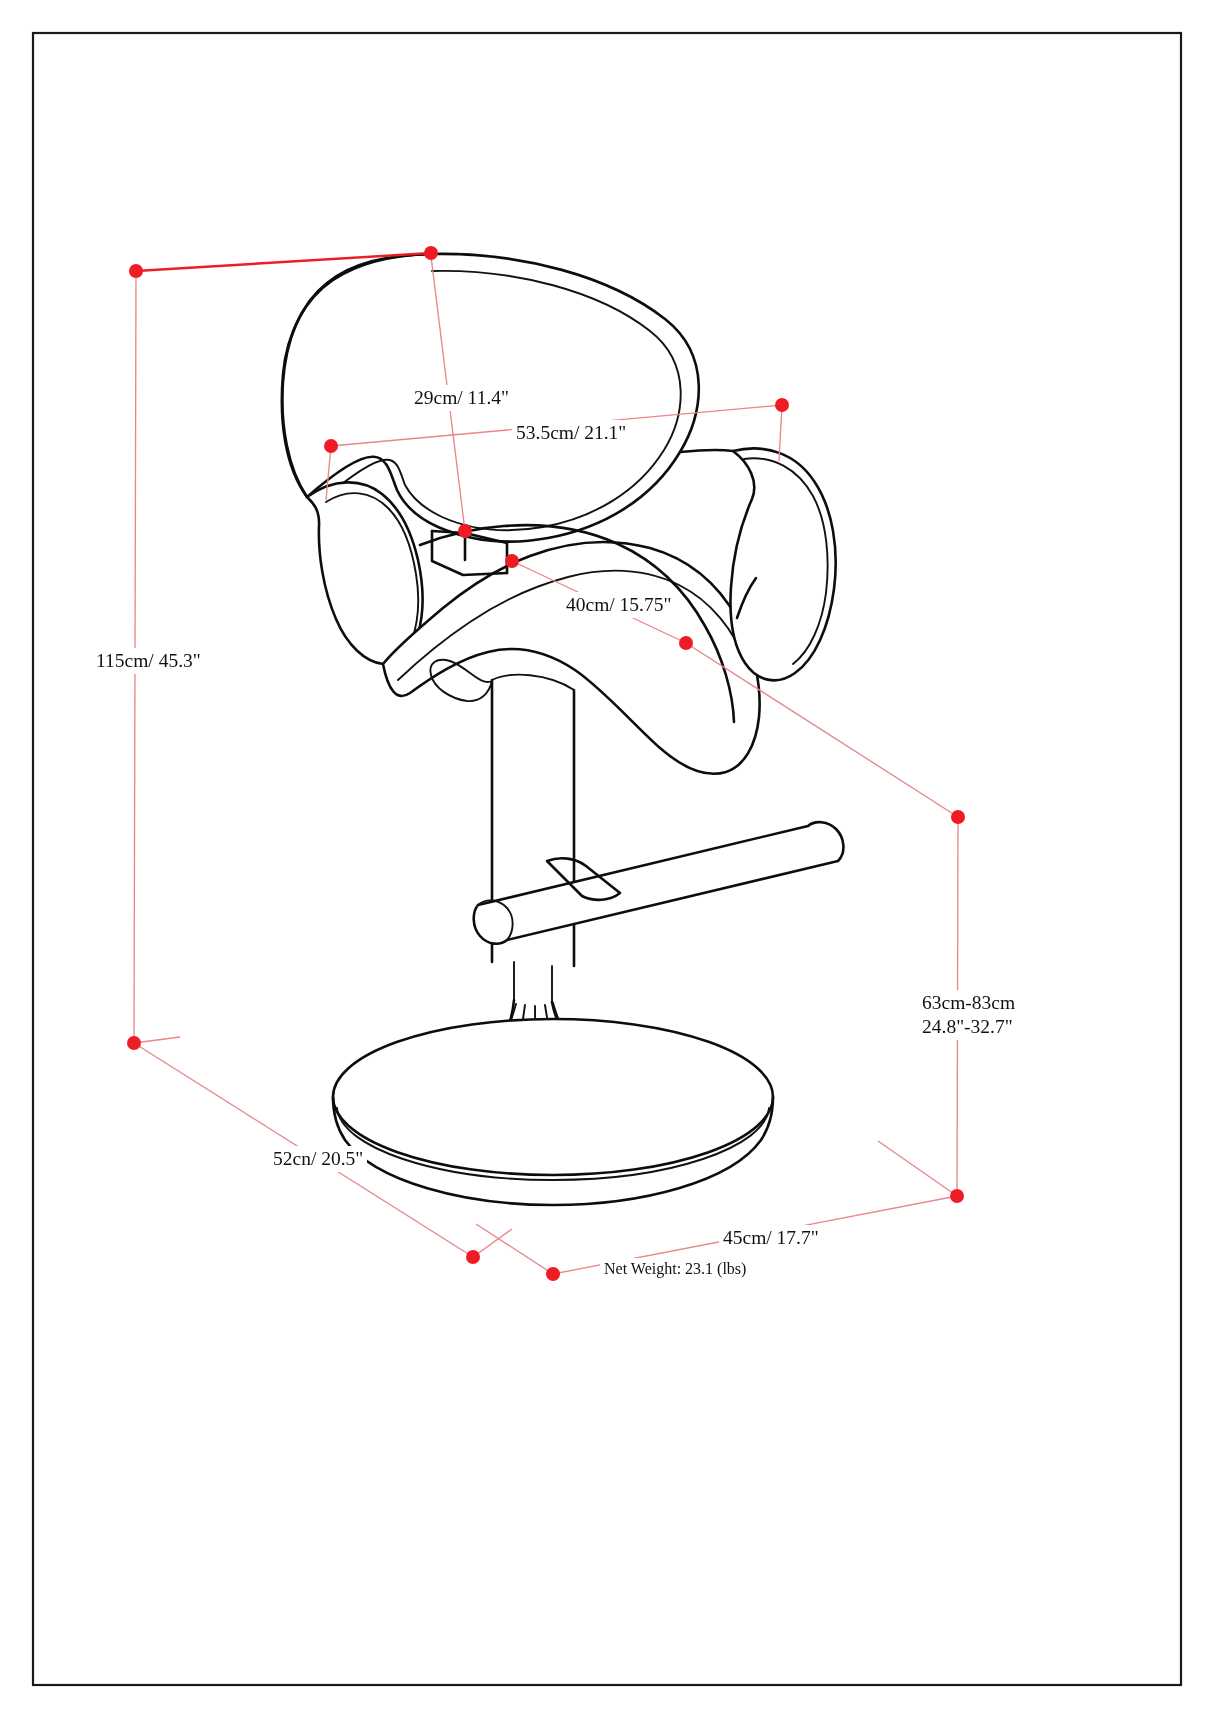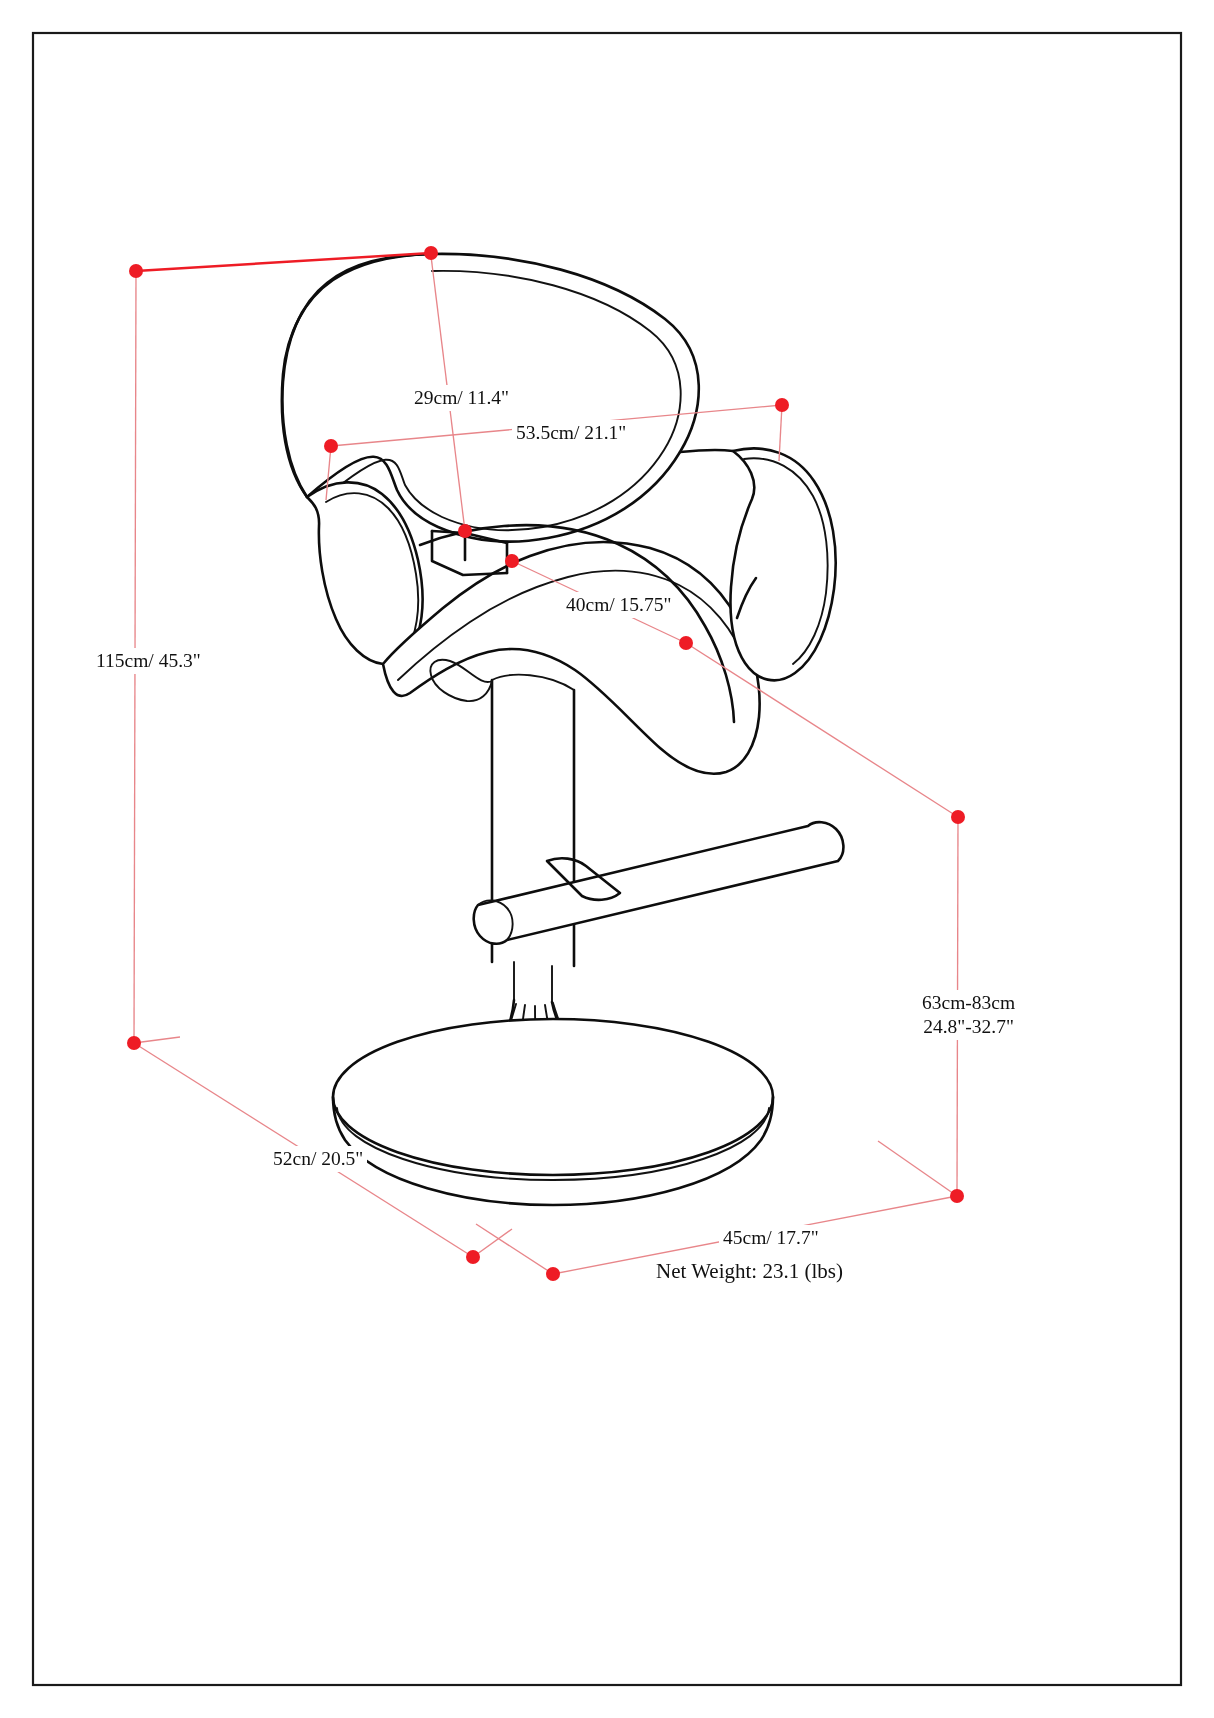--- a/index.html
+++ b/index.html
@@ -268,24 +268,24 @@
   </svg>
 
   <div class="label-box" style="left:92px;  top:648px;  font-size:19.5px; padding:1px 4px;">115cm/ 45.3"</div>
 
   <div class="label-box" style="left:410px; top:385px; font-size:19.5px; padding:1px 4px;">29cm/ 11.4"</div>
 
   <div class="label-box" style="left:512px; top:420px; font-size:19.5px; padding:1px 4px;">53.5cm/ 21.1"</div>
 
   <div class="label-box" style="left:562px; top:592px; font-size:19.5px; padding:1px 4px;">40cm/ 15.75"</div>
 
-  <div class="label-box" style="left:918px; top:990px; font-size:19.5px; padding:1px 4px; text-align:center;">
+  <div class="label-box" style="left:918px; top:990px; font-size:19.5px; padding:1px 4px; text-align:left;">
     <div>63cm-83cm</div>
     <div>24.8"-32.7"</div>
   </div>
 
   <div class="label-box" style="left:269px; top:1146px; font-size:19.5px; padding:1px 4px;">52cn/ 20.5"</div>
 
   <div class="label-box" style="left:719px; top:1225px; font-size:19.5px; padding:1px 4px;">45cm/ 17.7"</div>
 
-  <div class="label-box" style="left:652px; top:1258px; font-size:21px; padding:1px 4px;">Net Weight: 23.1 (lbs)</div>
+  <div class="label-box" style="left:600px; top:1258px; font-size:16px; padding:1px 4px;">Net Weight: 23.1 (lbs)</div>
 
 </div>
 
 </body></html>

